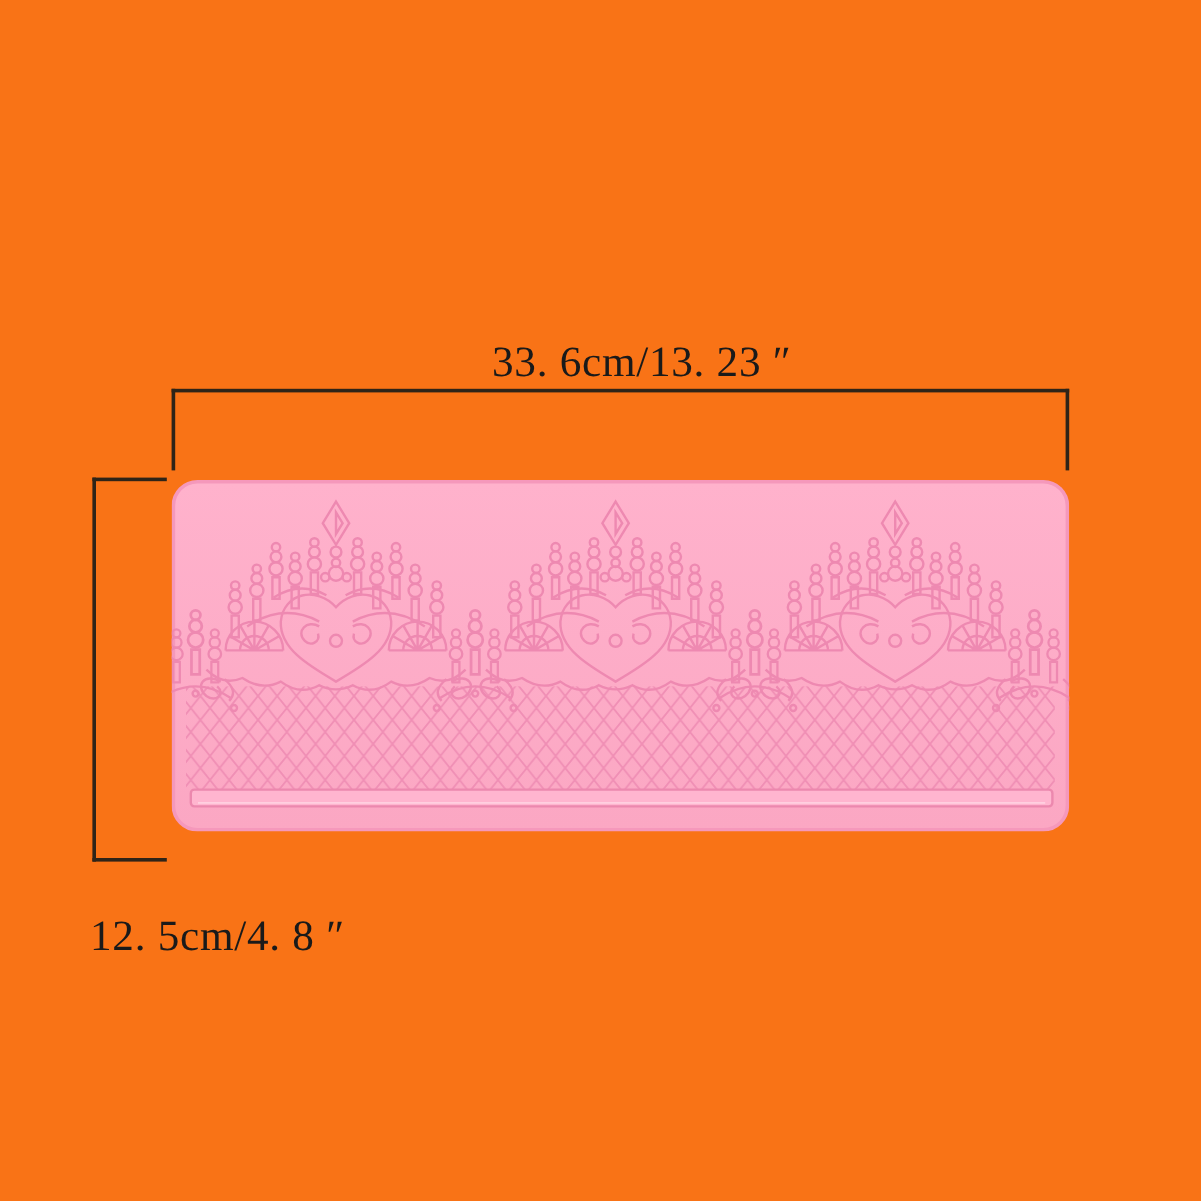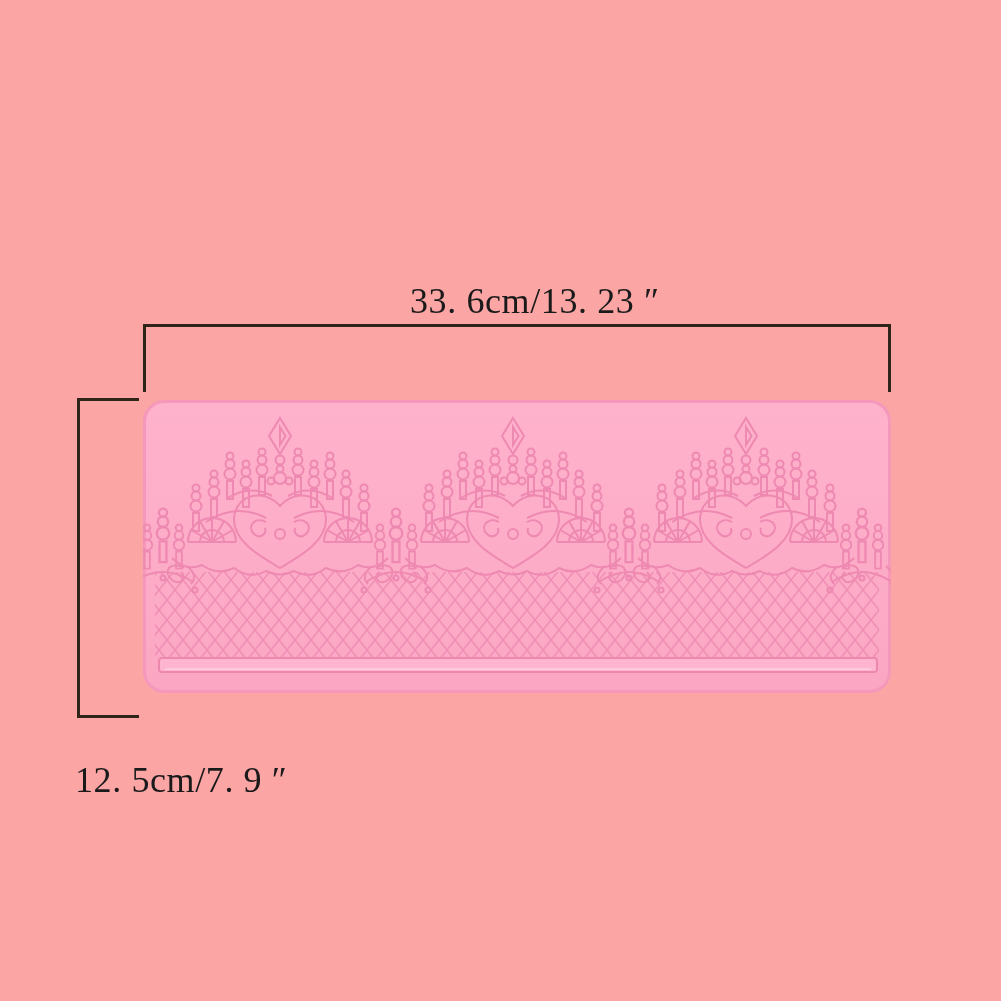--- a/index.html
+++ b/index.html
@@ -1,17 +1,17 @@
 <!DOCTYPE html>
 <html><head>
 <meta charset="utf-8">
 <style>
   html,body{margin:0;padding:0;background:#ffffff;}
   .canvas{
-    position:relative;width:1001px;height:1001px;background:#fca5a5;
+    position:relative;width:1001px;height:1001px;background:#f97316;
     overflow:hidden;font-family:"Liberation Serif","DejaVu Serif",serif;
   }
   .dim-label{
     position:absolute;font-size:36px;letter-spacing:0.6px;color:#1a1a1a;
     white-space:pre;line-height:1;
   }
   .width-label{left:410px;top:283px;}
   .height-label{left:75px;top:762px;}
   .h-bracket{
     position:absolute;left:143px;top:324px;width:748px;height:68px;
@@ -30,21 +30,21 @@
 </style>
 </head>
 <body>
 
 <div class="canvas">
 
   <div class="dim-label width-label">33. 6cm/13. 23 ″</div>
   <div class="h-bracket"></div>
 
   <div class="v-bracket"></div>
-  <div class="dim-label height-label">12. 5cm/7. 9 ″</div>
+  <div class="dim-label height-label">12. 5cm/4. 8 ″</div>
 
   <div class="mold">
     <svg viewBox="0 0 748 293" xmlns="http://www.w3.org/2000/svg">
       <defs>
         <linearGradient id="bg" x1="0" y1="0" x2="0" y2="1">
           <stop offset="0" stop-color="#ffb2cc"></stop>
           <stop offset="1" stop-color="#fba7c3"></stop>
         </linearGradient>
         <pattern id="lat" width="16" height="20" patternUnits="userSpaceOnUse">
           <path d="M8,0 L16,10 L8,20 L0,10 Z" fill="none" stroke="#f08fb5" stroke-width="1.6"></path>

